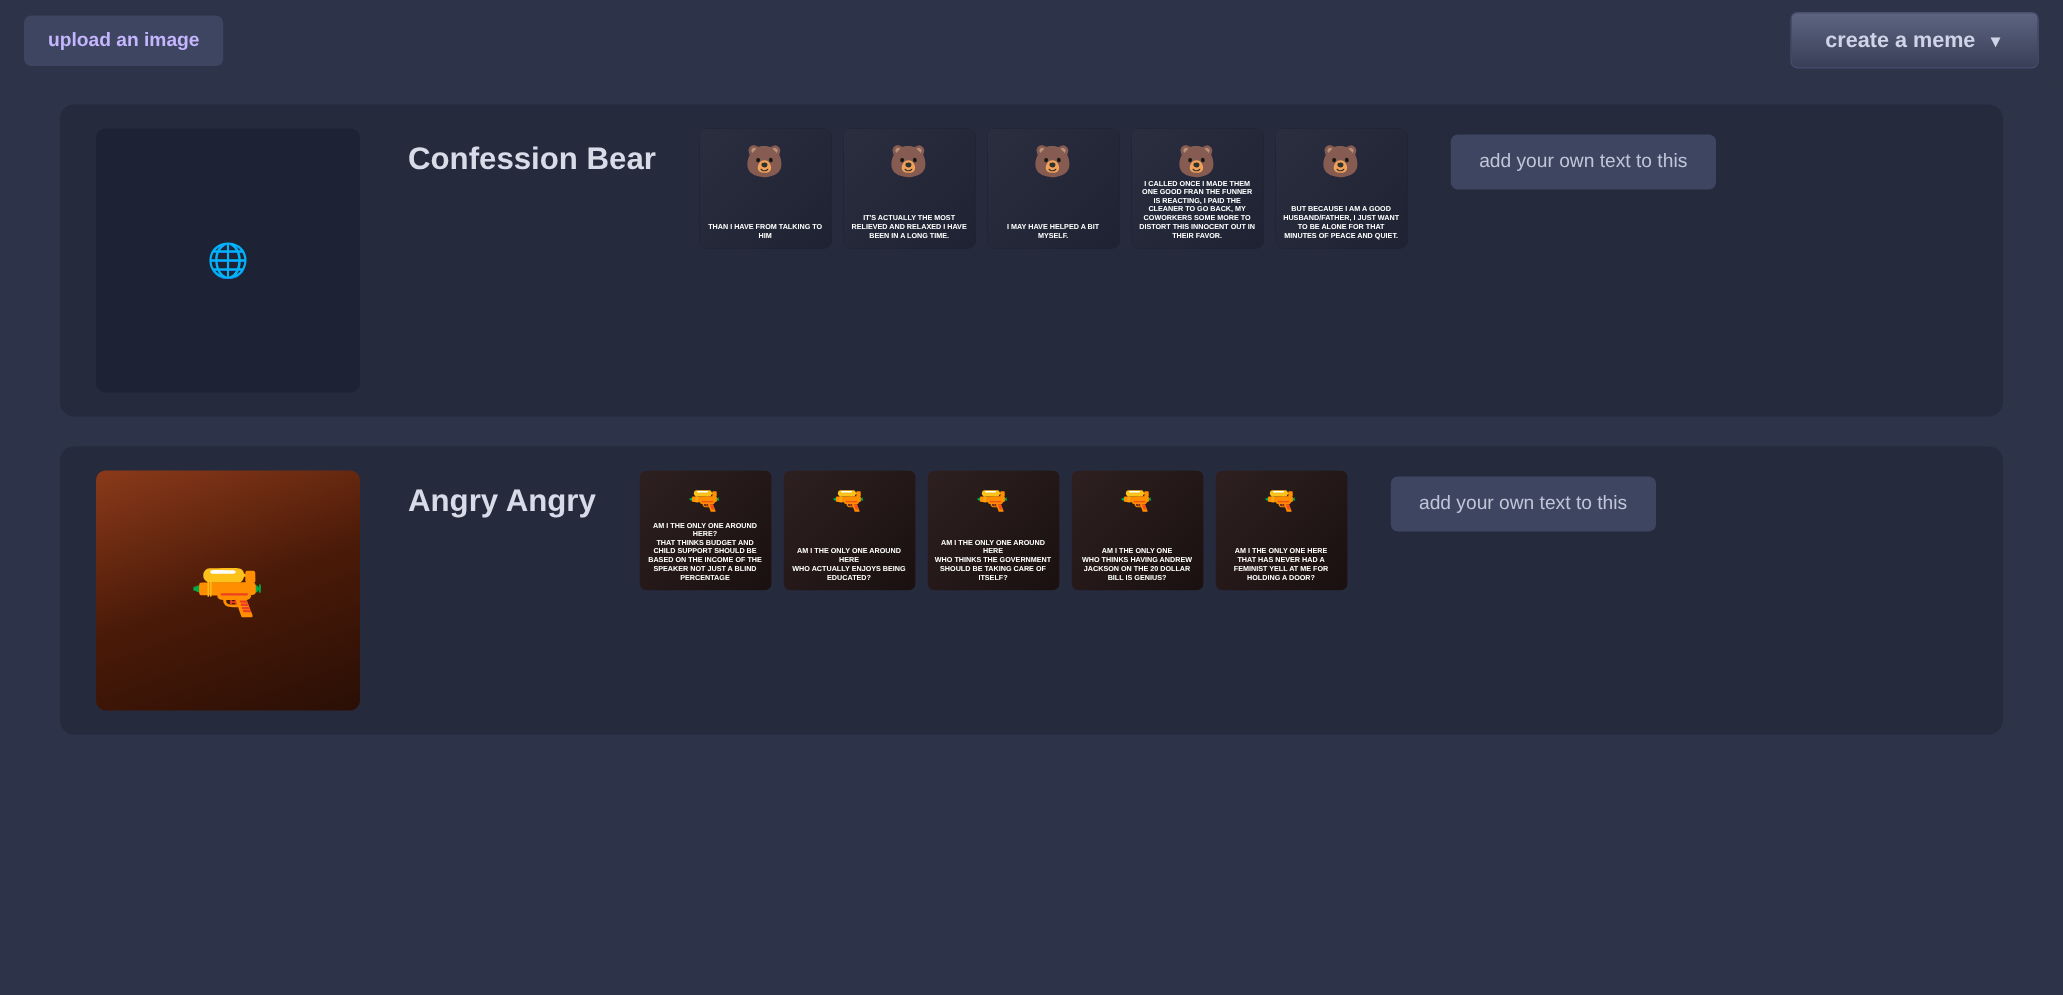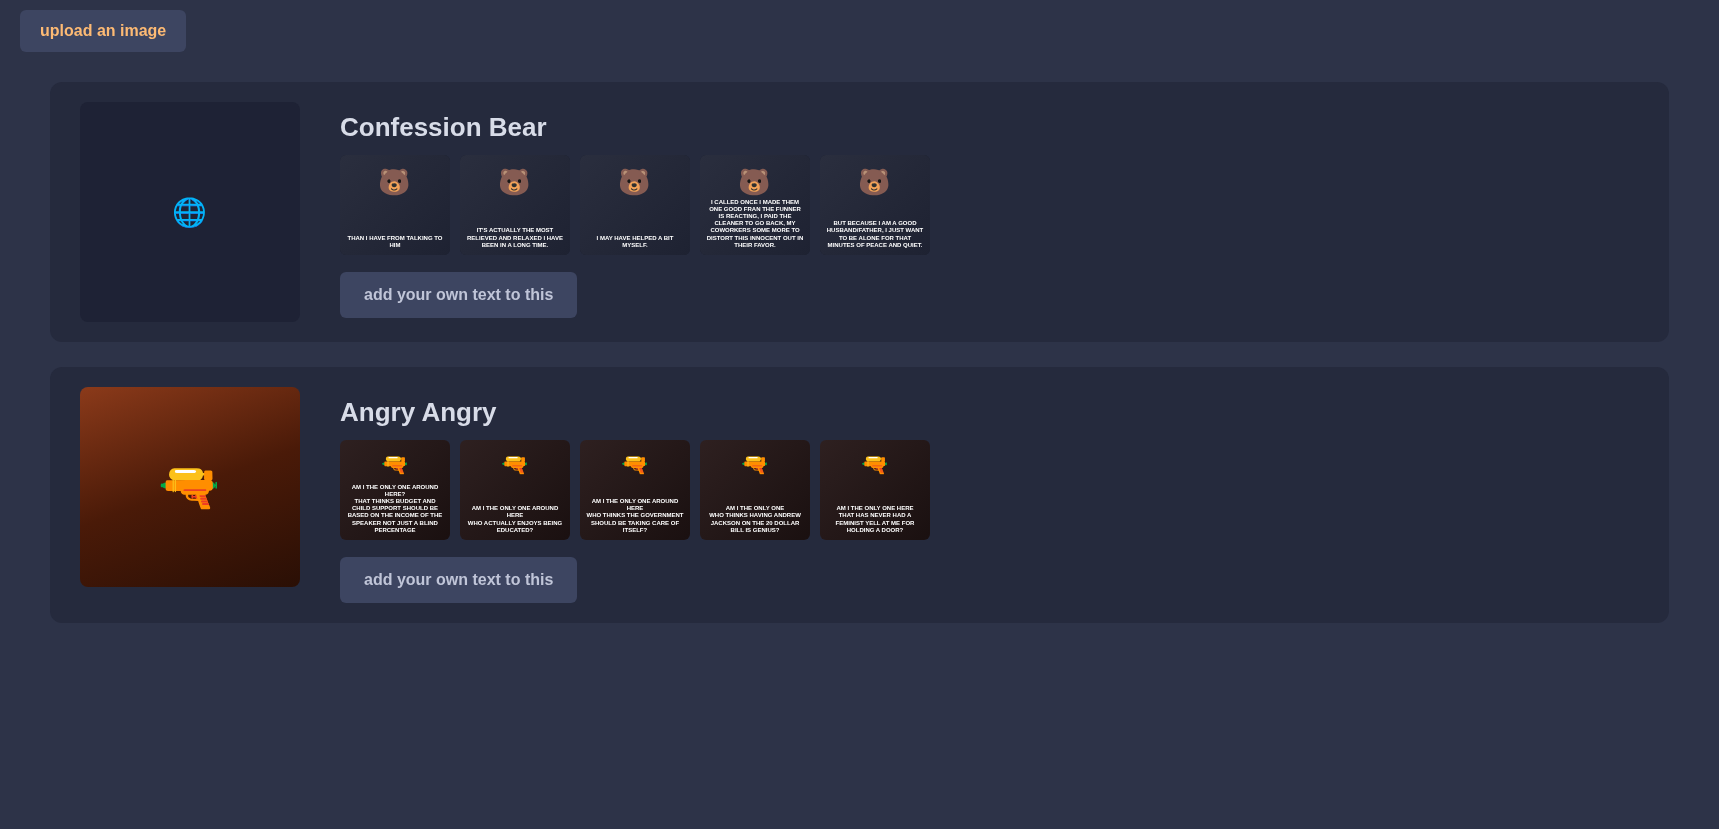--- a/index.html
+++ b/index.html
@@ -17,21 +17,21 @@
     .header {
       display: flex;
       align-items: center;
       justify-content: space-between;
       padding: 10px 20px;
       background-color: #2d3348;
     }
 
     .upload-btn {
       background-color: #3d4561;
-      color: #fdba74;
+      color: #c4b5fd;
       border: none;
       border-radius: 6px;
       padding: 12px 20px;
       font-size: 16px;
       cursor: pointer;
       font-weight: bold;
     }
 
     .create-meme-btn {
       background: linear-gradient(to bottom, #5c6480, #3a3f58);
@@ -83,22 +83,22 @@
       flex-shrink: 0;
     }
 
     .globe-icon {
       font-size: 28px;
     }
 
     .meme-info {
       flex: 1;
       display: flex;
-      flex-direction: column;
-      gap: 12px;
+      flex-direction: row;
+      gap: 36px;
     }
 
     .meme-title {
       font-size: 26px;
       font-weight: bold;
       color: #d8dce8;
       margin-top: 10px;
     }
 
     .meme-examples {
@@ -176,21 +176,21 @@
 
     .add-text-btn {
       background-color: #3d4561;
       color: #c0c5d8;
       border: none;
       border-radius: 6px;
       padding: 14px 24px;
       font-size: 16px;
       cursor: pointer;
       align-self: flex-start;
-      font-weight: bold;
+      font-weight: normal;
       margin-top: 5px;
     }
 
     
     .walter-card-img {
       width: 220px;
       height: 200px;
       border-radius: 8px;
       background: linear-gradient(160deg, #8b3a1a, #4a1a08, #2a0f05);
       display: flex;
@@ -205,20 +205,24 @@
       font-size: 50px;
       color: #c87040;
     }
 
   </style>
 </head>
 <body>
 
 <div class="header">
   <button class="upload-btn">upload an image</button>
+  <button class="create-meme-btn">
+    <span>create a meme</span>
+    <span class="chevron-down">▼</span>
+  </button>
 </div>
 
 <div class="main-content">
 
   <div class="meme-card">
     <div class="meme-card-inner">
       <div class="meme-thumbnail-placeholder">
         <span class="globe-icon">🌐</span>
       </div>
       <div class="meme-info">

